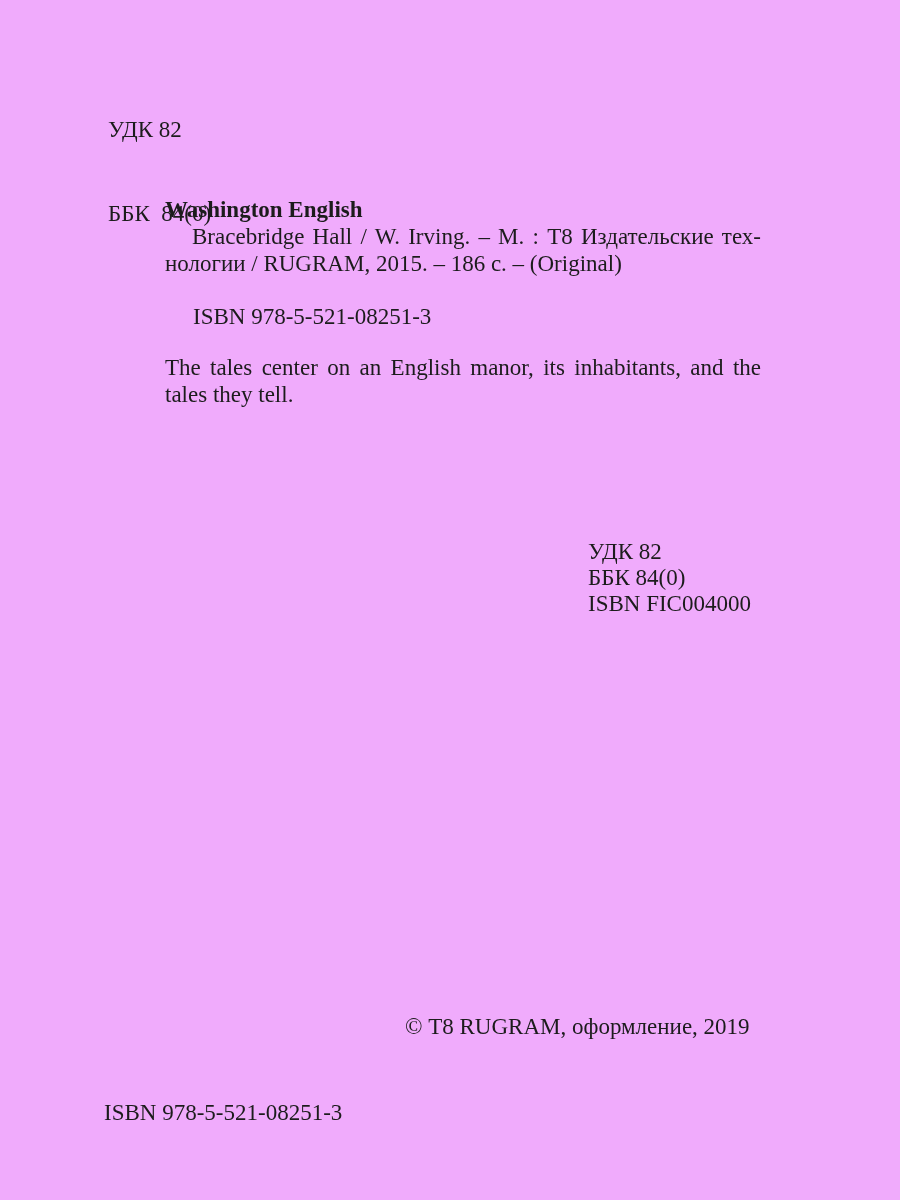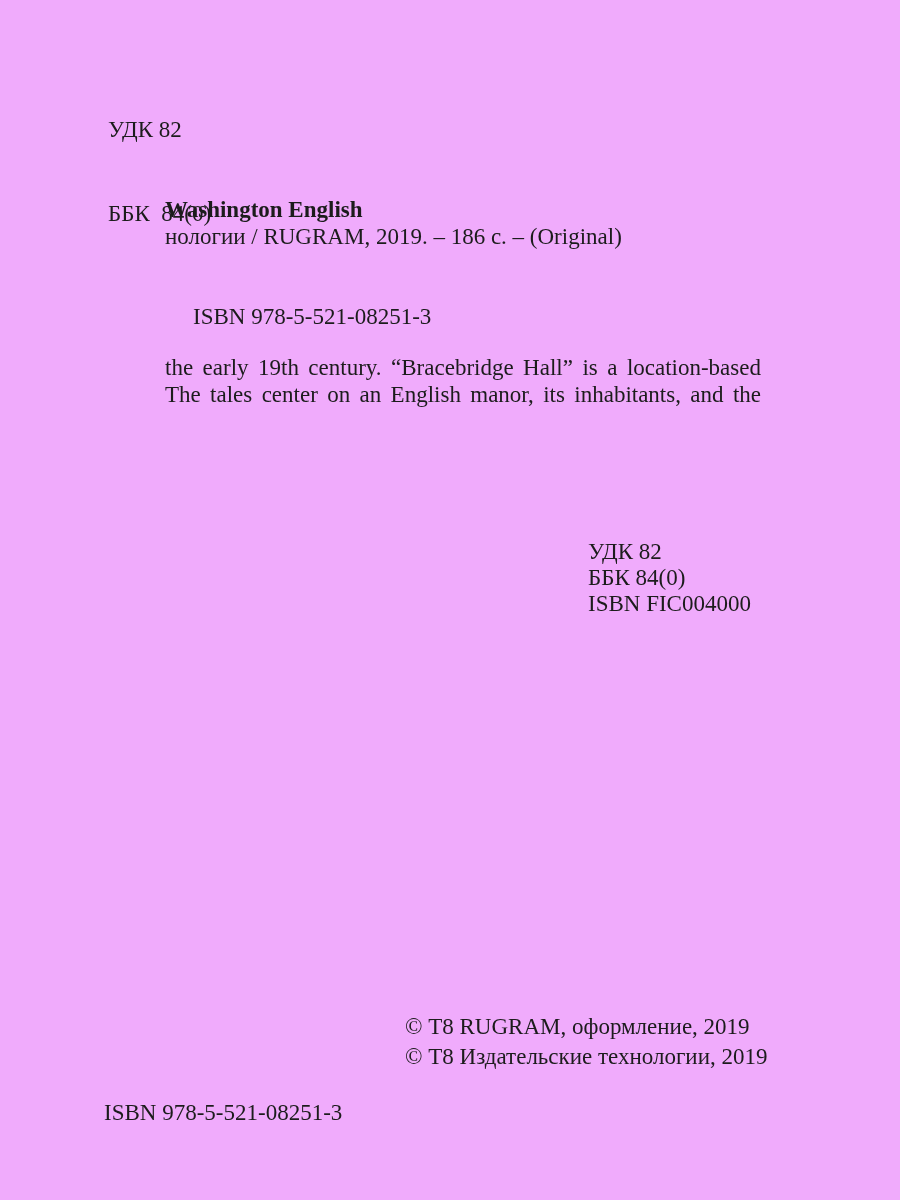--- a/index.html
+++ b/index.html
@@ -91,36 +91,36 @@
 
 <div class="page">
 
   <div class="top-codes">
     <span class="plainline">УДК 82</span>
     <span class="plainline">ББК  84(0)</span>
   </div>
 
   <div class="card">
     <span class="plainline author">Washington English</span>
-    <span class="plainline">нологии / RUGRAM, 2019. – 186 с. – (Original)</span>
+    <span class="jline indent">Bracebridge Hall / W. Irving. – М. : Т8 Издательские тех-</span>
+    <span class="plainline">нологии / RUGRAM, 2015. – 186 с. – (Original)</span>
   </div>
 
   <div class="isbn-mid">ISBN 978-5-521-08251-3</div>
 
   <div class="annotation">
-    <span class="jline">the early 19th century. “Bracebridge Hall” is a location-based</span>
     <span class="jline">The tales center on an English manor, its inhabitants, and the</span>
+    <span class="plainline">tales they tell.</span>
   </div>
 
   <div class="class-codes">
     <span>УДК 82</span>
     <span>ББК 84(0)</span>
     <span>ISBN FIC004000</span>
   </div>
 
   <div class="footer-isbn">ISBN 978-5-521-08251-3</div>
 
   <div class="copyrights">
     <span>© Т8 RUGRAM, оформление, 2019</span>
-    <span>© Т8 Издательские технологии, 2019</span>
   </div>
 
 </div>
 
 </body></html>

